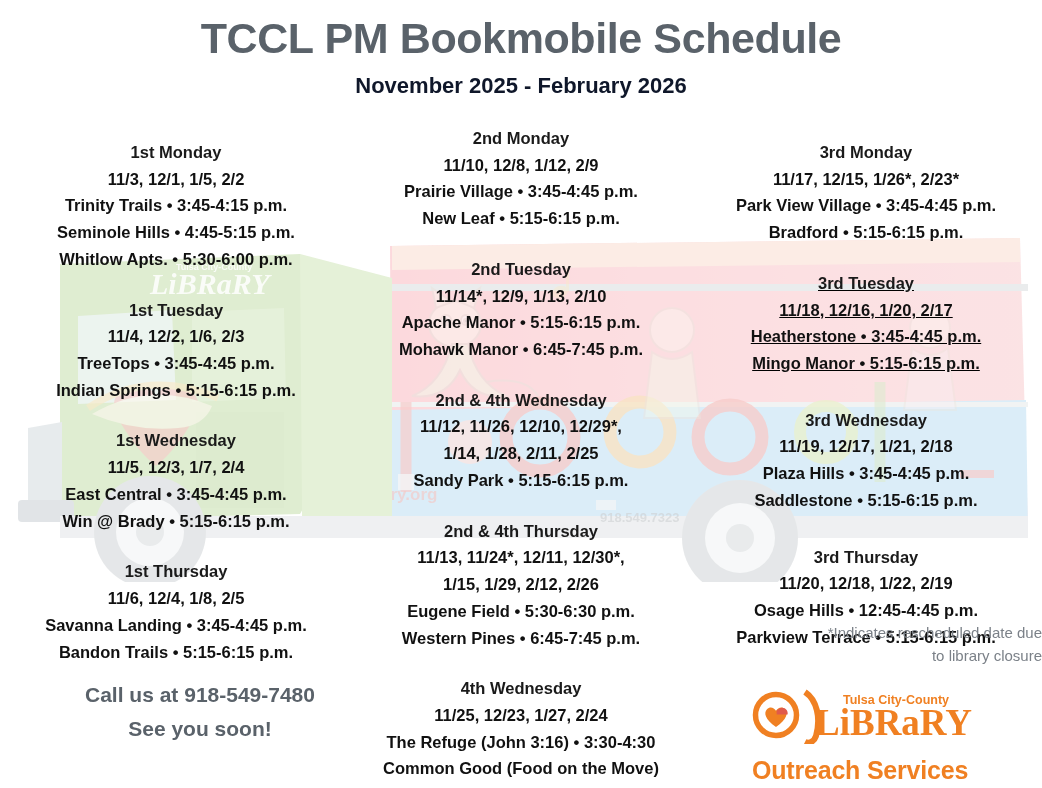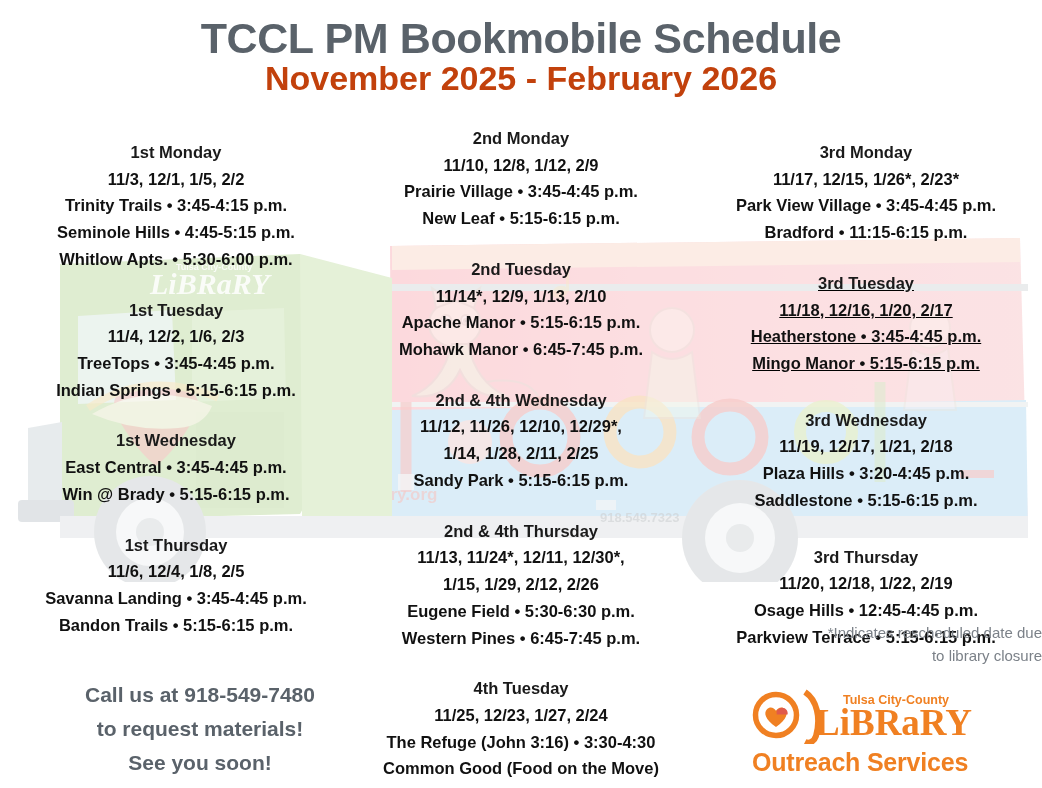--- a/index.html
+++ b/index.html
@@ -44,23 +44,24 @@
   }
   #main-title {
     font-size: 43px;
     font-weight: bold;
     color: #5a626a;
     letter-spacing: -0.4px;
     margin-top: 16px;
     line-height: 1.05;
   }
   #subtitle {
-    font-size: 34px;
-    font-weight: bold;
-    color: #c2410c;
+    font-size: 22px;
+    font-weight: bold;
+    color: #0f172a;
+    margin-top: 13px;
     line-height: 1.05;
   }
 
   
   .column {
     position: absolute;
     z-index: 5;
     text-align: center;
   }
   #col-left   { left: 0px;   top: 139px; width: 352px; }
@@ -139,21 +140,21 @@
     top: 2px;
   }
   #logo-wordmark {
     position: absolute;
     left: 58px;
     top: 0px;
     width: 186px;
     height: 56px;
   }
   #outreach-services {
-    margin-top: 5px;
+    margin-top: 13px;
     font-size: 25px;
     font-weight: bold;
     color: #F08022;
     letter-spacing: -0.2px;
     text-align: left;
     padding-left: 7px;
     line-height: 1.1;
   }
 </style>
 </head>
@@ -282,20 +283,21 @@
 
     <div class="block">
       <div class="block-title">1st Tuesday</div>
       <div class="block-line">11/4, 12/2, 1/6, 2/3</div>
       <div class="block-line">TreeTops • 3:45-4:45 p.m.</div>
       <div class="block-line">Indian Springs • 5:15-6:15 p.m.</div>
     </div>
 
     <div class="block">
       <div class="block-title">1st Wednesday</div>
+      <div class="block-line">11/5, 12/3, 1/7, 2/4</div>
       <div class="block-line">East Central • 3:45-4:45 p.m.</div>
       <div class="block-line">Win @ Brady • 5:15-6:15 p.m.</div>
     </div>
 
     <div class="block">
       <div class="block-title">1st Thursday</div>
       <div class="block-line">11/6, 12/4, 1/8, 2/5</div>
       <div class="block-line">Savanna Landing • 3:45-4:45 p.m.</div>
       <div class="block-line">Bandon Trails • 5:15-6:15 p.m.</div>
     </div>
@@ -326,63 +328,62 @@
 
     <div class="block">
       <div class="block-title">2nd &amp; 4th Thursday</div>
       <div class="block-line">11/13, 11/24*, 12/11, 12/30*,</div>
       <div class="block-line">1/15, 1/29, 2/12, 2/26</div>
       <div class="block-line">Eugene Field • 5:30-6:30 p.m.</div>
       <div class="block-line">Western Pines • 6:45-7:45 p.m.</div>
     </div>
 
     <div class="block">
-      <div class="block-title">4th Tuesday</div>
+      <div class="block-title">4th Wednesday</div>
       <div class="block-line">11/25, 12/23, 1/27, 2/24</div>
       <div class="block-line">The Refuge (John 3:16) • 3:30-4:30</div>
       <div class="block-line">Common Good (Food on the Move)</div>
       <div class="block-line">4:30-7:30 p.m.</div>
     </div>
 
   </div>
 
   <div class="column" id="col-right">
 
     <div class="block">
       <div class="block-title">3rd Monday</div>
       <div class="block-line">11/17, 12/15, 1/26*, 2/23*</div>
       <div class="block-line">Park View Village • 3:45-4:45 p.m.</div>
-      <div class="block-line">Bradford • 11:15-6:15 p.m.</div>
+      <div class="block-line">Bradford • 5:15-6:15 p.m.</div>
     </div>
 
     <div class="block" style="margin-bottom:30px;text-decoration:underline;">
       <div class="block-title">3rd Tuesday</div>
       <div class="block-line">11/18, 12/16, 1/20, 2/17</div>
       <div class="block-line">Heatherstone • 3:45-4:45 p.m.</div>
       <div class="block-line">Mingo Manor • 5:15-6:15 p.m.</div>
     </div>
 
     <div class="block" style="margin-bottom:30px;">
       <div class="block-title">3rd Wednesday</div>
       <div class="block-line">11/19, 12/17, 1/21, 2/18</div>
-      <div class="block-line">Plaza Hills • 3:20-4:45 p.m.</div>
+      <div class="block-line">Plaza Hills • 3:45-4:45 p.m.</div>
       <div class="block-line">Saddlestone • 5:15-6:15 p.m.</div>
     </div>
 
     <div class="block">
       <div class="block-title">3rd Thursday</div>
       <div class="block-line">11/20, 12/18, 1/22, 2/19</div>
       <div class="block-line">Osage Hills • 12:45-4:45 p.m.</div>
       <div class="block-line">Parkview Terrace • 5:15-6:15 p.m.</div>
     </div>
   </div>
 
   <div id="contact">
     <div class="c-line">Call us at 918-549-7480</div>
-    <div class="c-line">to request materials!</div>
     <div class="c-line">See you soon!</div>
   </div>
 
   <div id="footnote">
     <div class="f-line">*Indicates rescheduled date due</div>
     <div class="f-line">to library closure</div>
   </div>
 
   <div id="logo">
     <div id="logo-top">

